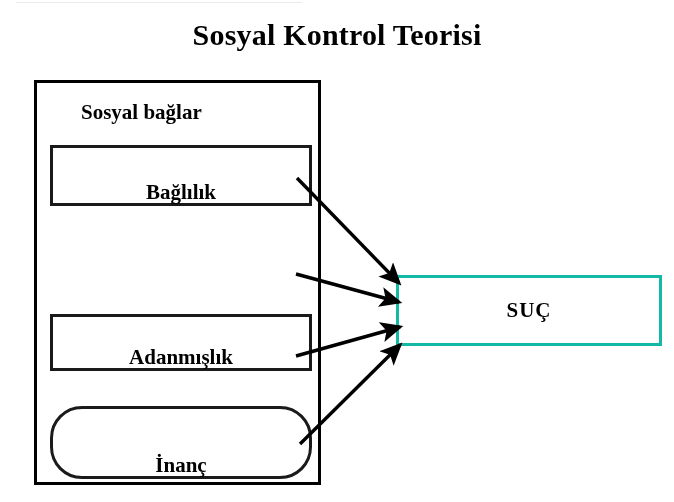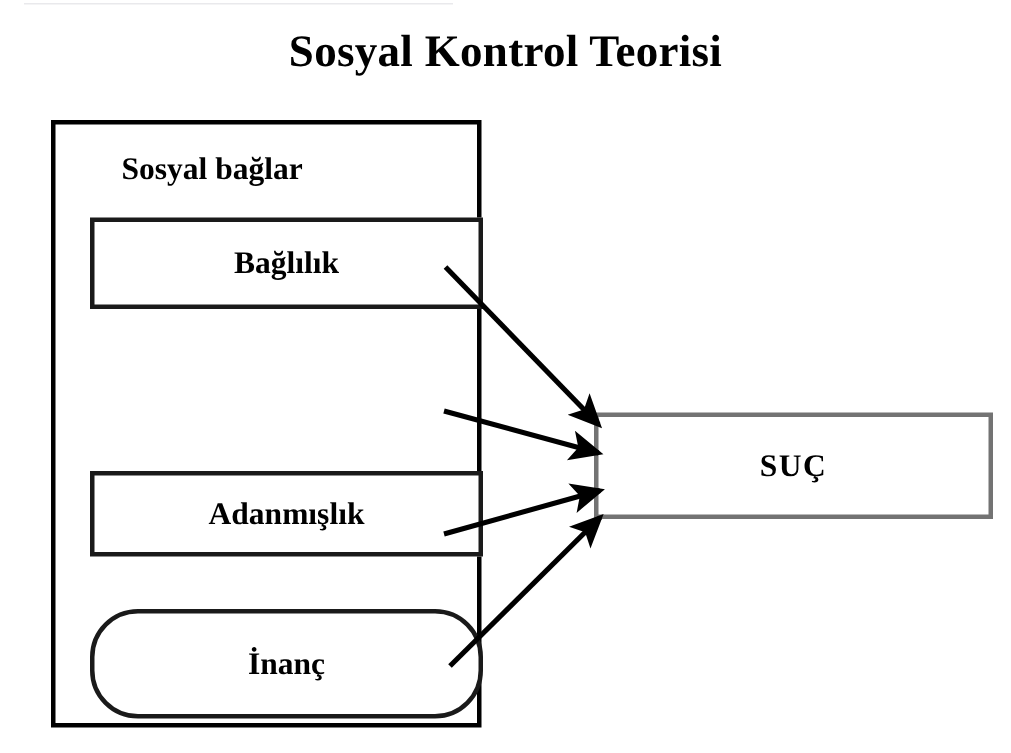--- a/index.html
+++ b/index.html
@@ -54,47 +54,47 @@
   #bonds-group-label {
     position: absolute;
     left: 44px;
     top: 17px;
     font-size: 21px;
     font-weight: bold;
     white-space: nowrap;
   }
   .bond-box {
     position: absolute;
-    left: 23px;
+    left: 13px;
     width: 262px;
     border: 3px solid #1a1a1a;
     box-sizing: border-box;
     background: #ffffff;
     display: flex;
-    align-items: center;
+    align-items: flex-end;
     justify-content: center;
   }
   .bond-box-label {
     font-size: 21px;
     font-weight: bold;
     white-space: nowrap;
     line-height: 1;
   }
   #bond-box-0 { top: 62px;  height: 61px; }
   #bond-box-1 { top: 143px; height: 61px; }
   #bond-box-2 { top: 231px; height: 57px; }
   #bond-box-3 { top: 323px; height: 73px; border-radius: 32px; }
   
   #outcome-box {
     position: absolute;
     left: 396px;
     top: 275px;
     width: 266px;
     height: 71px;
-    border: 3px solid #737373;
+    border: 3px solid #14b8a6;
     box-sizing: border-box;
     background: #ffffff;
     display: flex;
     align-items: center;
     justify-content: center;
   }
   #outcome-box-label {
     font-size: 21px;
     font-weight: bold;
     letter-spacing: 1px;

